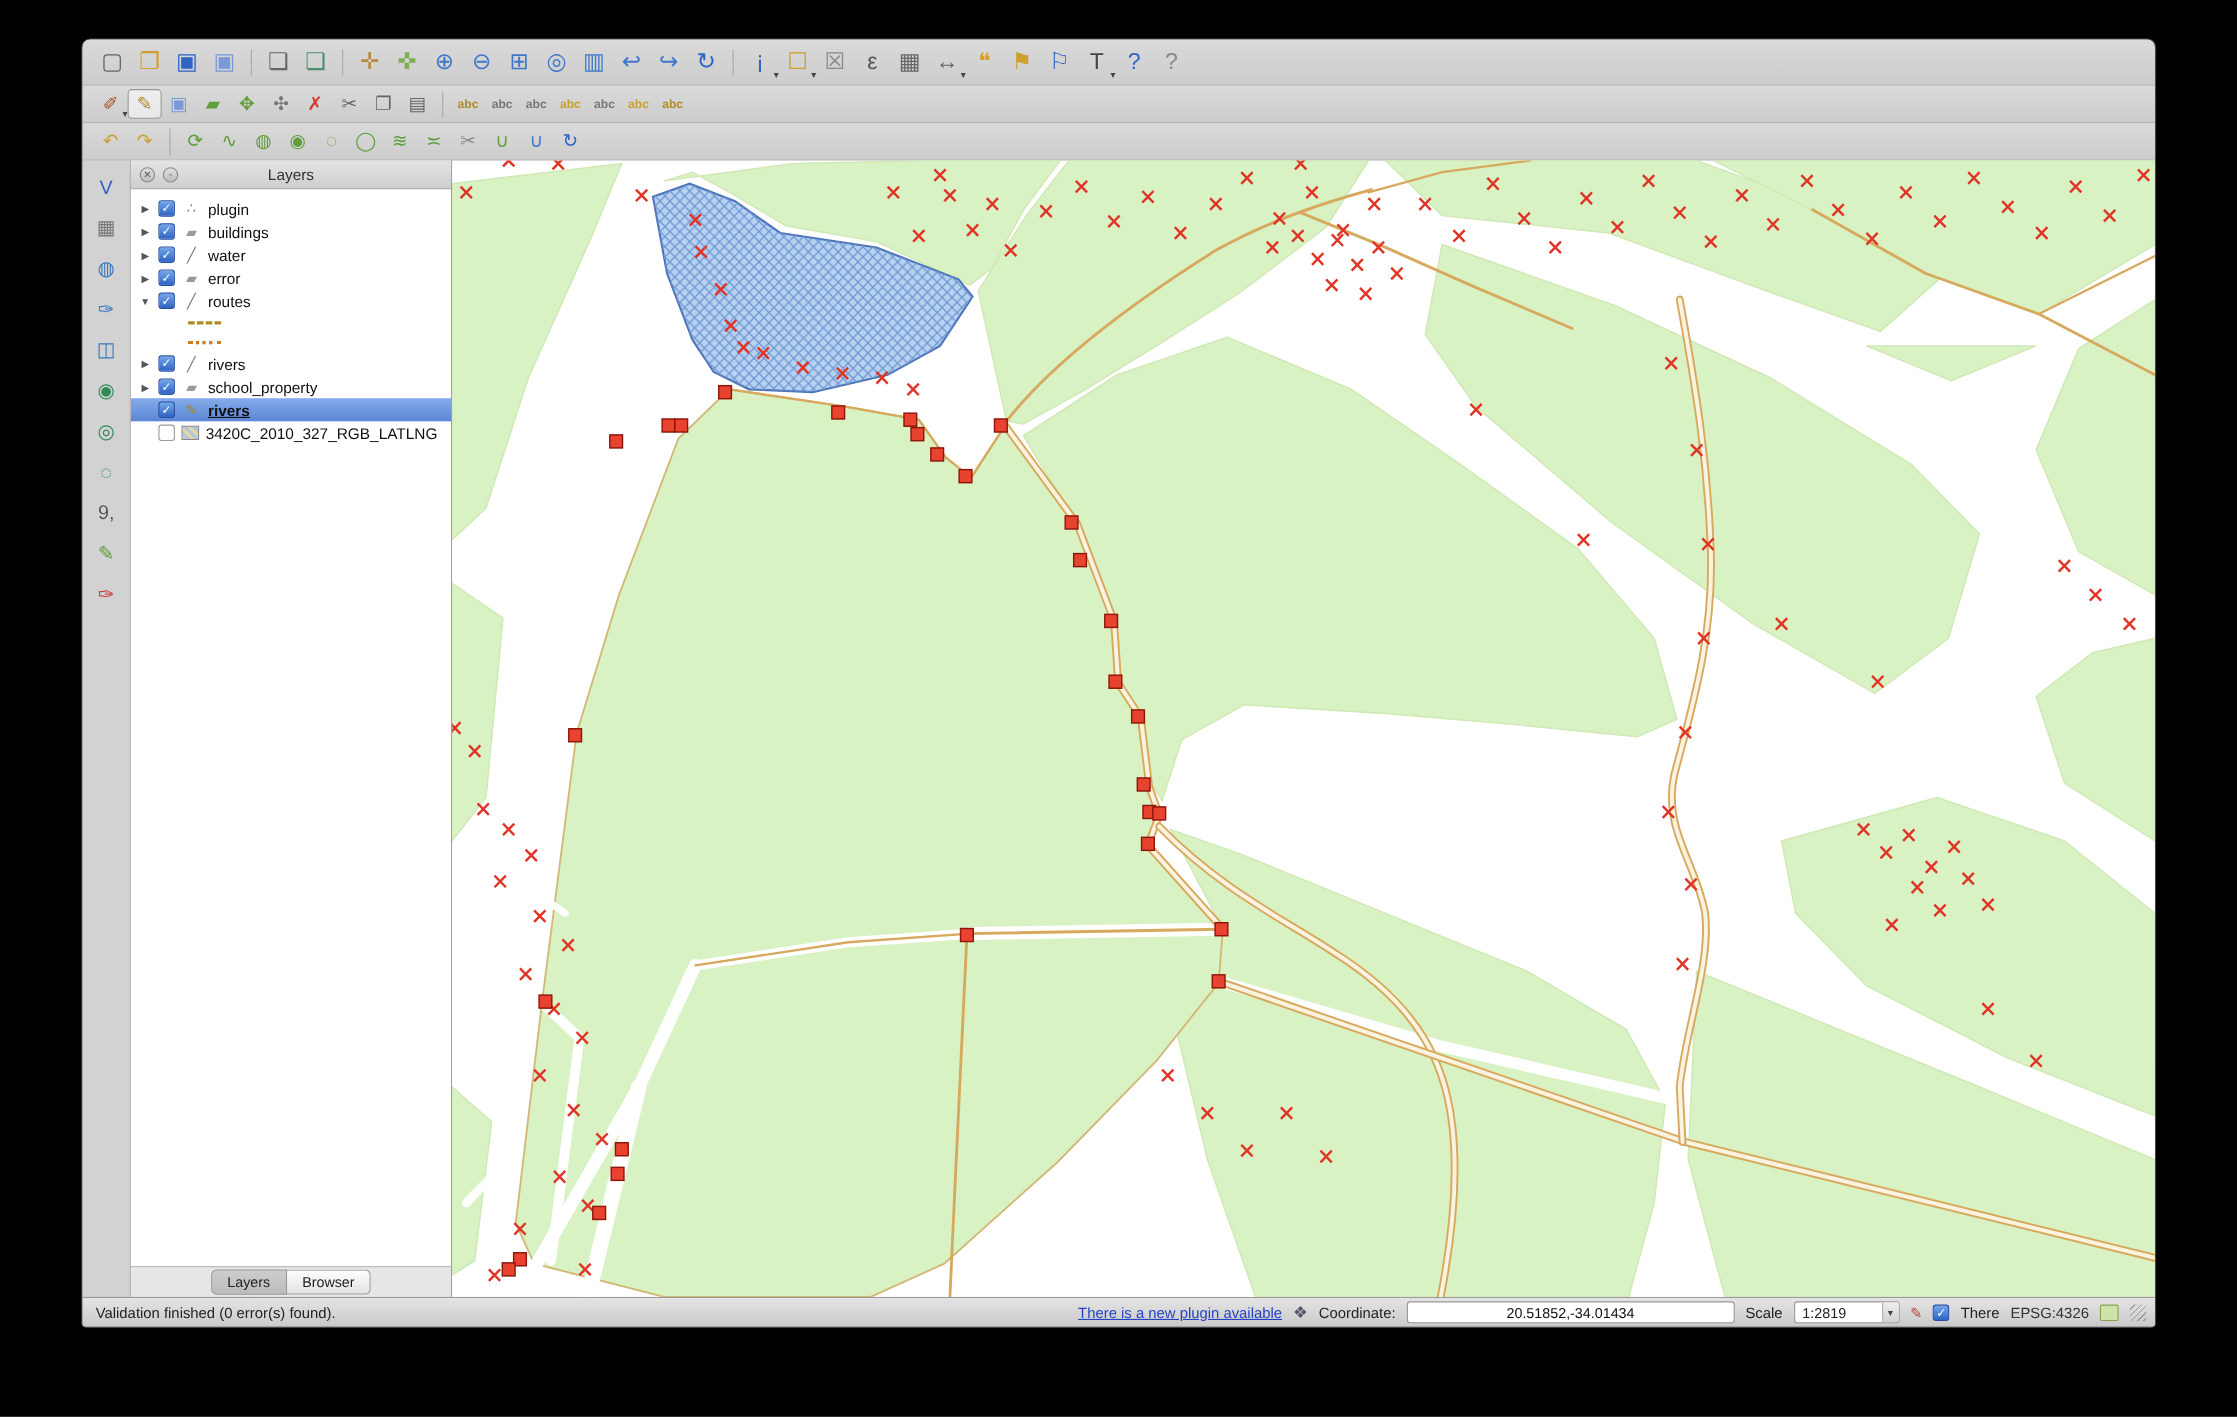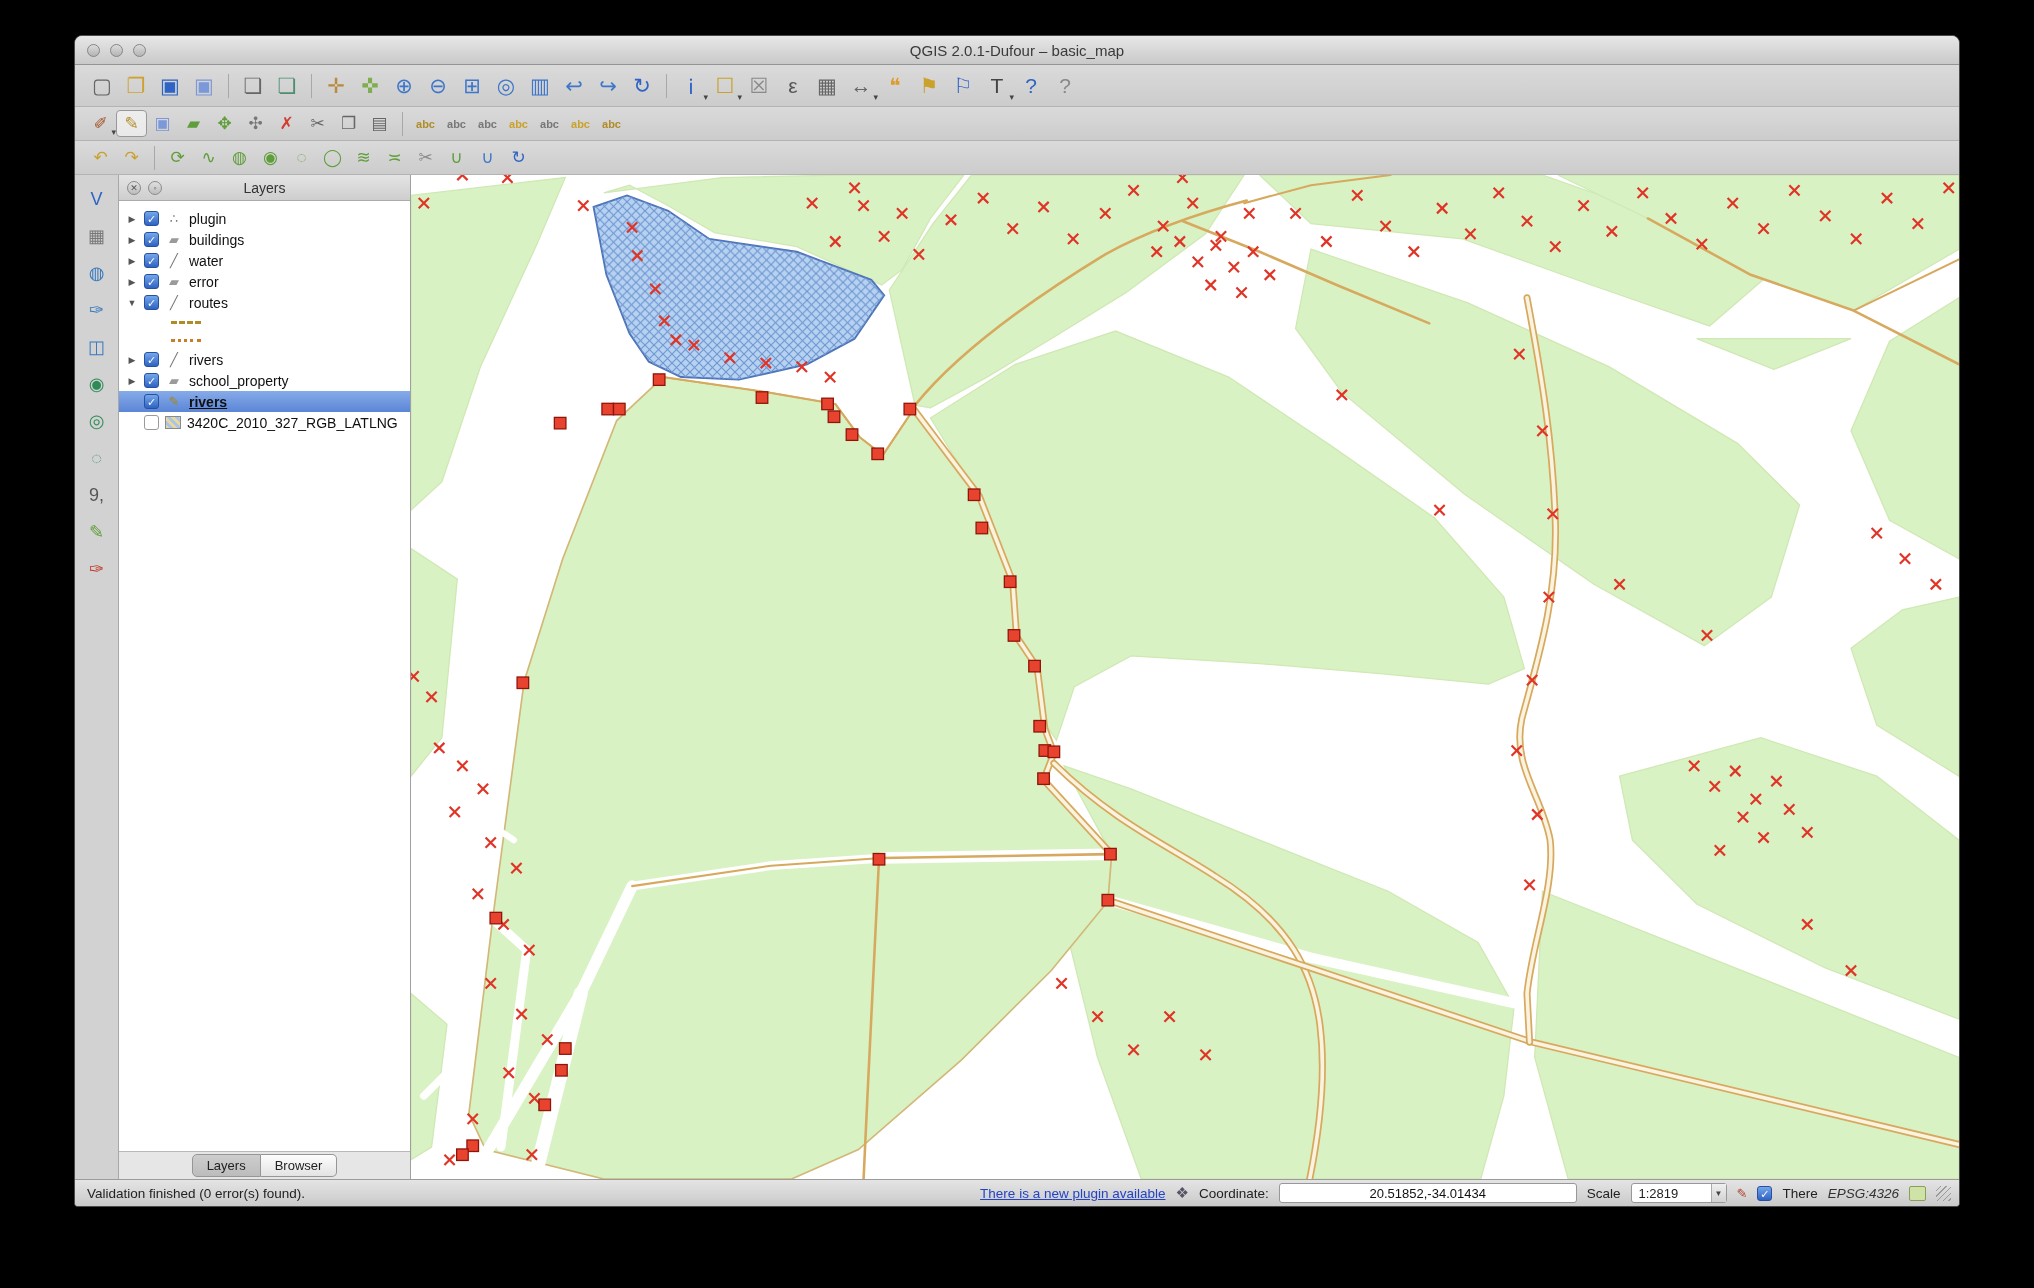--- a/index.html
+++ b/index.html
@@ -64,35 +64,27 @@
   .statusbar{height:27px;flex:none;background:linear-gradient(#e4e4e4,#cacaca);border-top:1px solid #9b9b9b;
     display:flex;align-items:center;padding:0 8px 0 12px;gap:10px;font-size:13.5px;color:#222;}
   .spacer{flex:1;}
   .link{color:#2443c6;}
   .mini-ic{font-size:15px;color:#556;}
   .coord-input{width:298px;height:20px;border:1px solid #989898;border-radius:3px;background:#fff;text-align:center;font-size:13px;font-family:"Liberation Sans",sans-serif;color:#111;}
   .scale-box{width:96px;height:20px;border:1px solid #989898;border-radius:3px;background:#fff;display:flex;align-items:center;padding-left:7px;font-size:13px;gap:4px;}
   .scale-dd{margin-left:auto;width:15px;height:18px;background:linear-gradient(#efefef,#d2d2d2);border-left:1px solid #aaa;font-size:8px;color:#444;display:flex;align-items:center;justify-content:center;}
   .crs-ic{width:17px;height:15px;border:1px solid #8aa05a;background:#cfe3a8;border-radius:2px;}
   .grip{width:15px;height:15px;background:repeating-linear-gradient(135deg,transparent 0 3px,#9a9a9a 3px 4px);}
-  .epsg{color:#333;font-style:italic;}
+  .epsg{color:#333;}
 </style>
 </head>
 <body>
 
 <div class="window">
 
-  <div class="titlebar">
-    <div class="traffic">
-      <span class="tl"></span>
-      <span class="tl"></span>
-      <span class="tl"></span>
-    </div>
-    <div class="wtitle">QGIS 2.0.1-Dufour – basic_map</div>
-  </div>
 
   <div class="tb-row" id="toolbar1">
       <div class="tb" title="new-project">
         <span class="" style="color: rgb(102, 102, 102);">▢</span>
       </div>
       <div class="tb" title="open-project">
         <span class="" style="color: rgb(207, 160, 46);">❐</span>
       </div>
       <div class="tb" title="save-project">
         <span class="" style="color: rgb(47, 99, 196);">▣</span>

